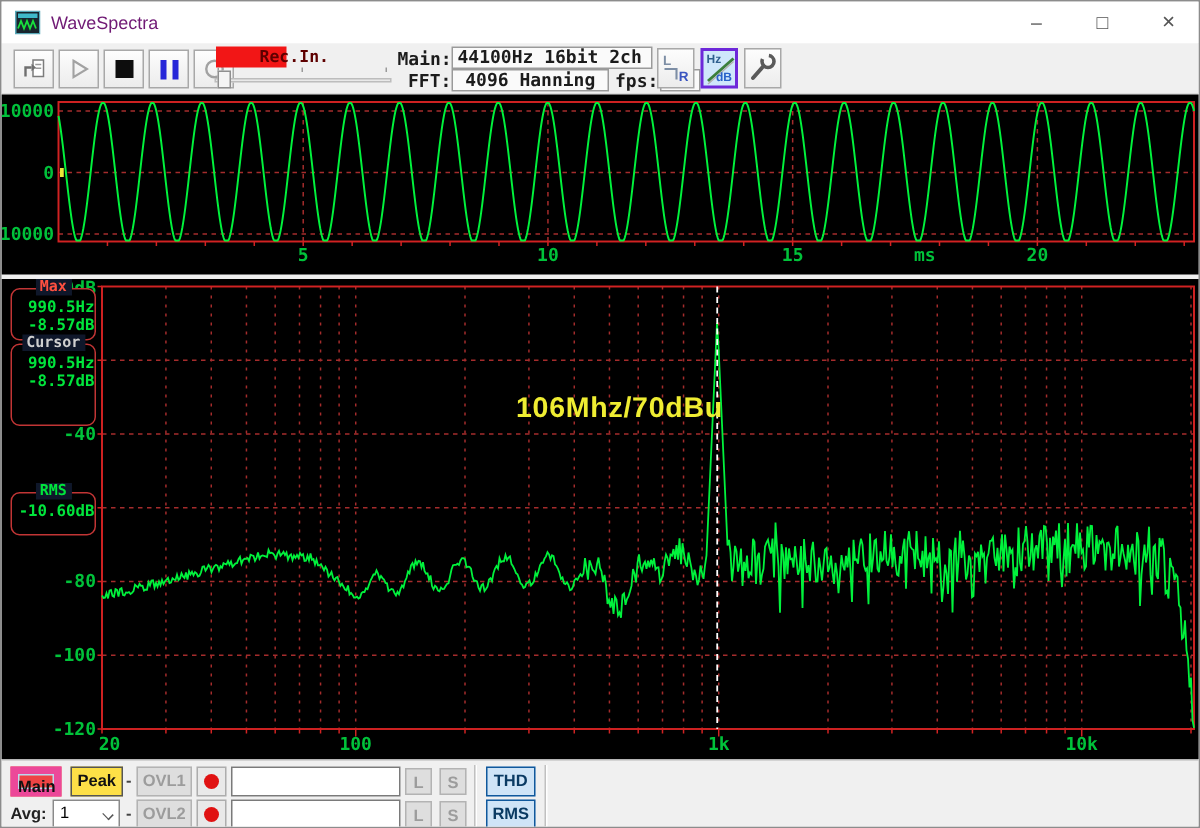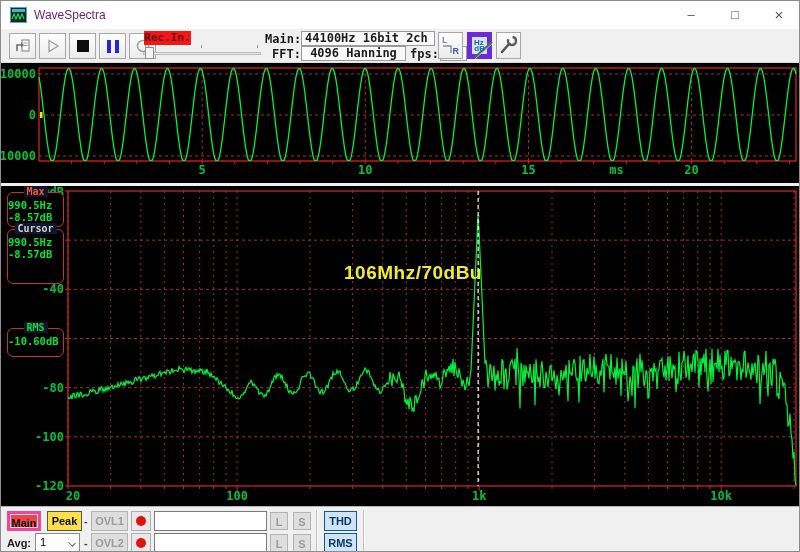--- a/index.html
+++ b/index.html
@@ -16,54 +16,54 @@
   .wintitle { position:absolute; left:33px; top:7px; font-size:12px; color:#701a75; }
   .winbtn { position:absolute; top:0; width:44px; height:28px; text-align:center; line-height:28px;
             font-size:13px; color:#555; cursor:default; }
   .winbtn.min { right:88px; } .winbtn.max { right:44px; } .winbtn.close { right:0; font-size:15px; }
   
   .toolbar { position:absolute; left:0; top:28px; width:800px; height:34px; background:#f0f0f0;
              border-bottom:1px solid #dcdcdc; }
   .tbtn { position:absolute; top:4px; width:27px; height:26px; background:linear-gradient(#fdfdfd,#ececec);
           border:1px solid #a8a8a8; display:flex; align-items:center; justify-content:center; }
   .recin { position:absolute; left:143px; top:2px; width:47px; height:14px; text-align:center;
-           font:bold 11px "DejaVu Sans Mono",monospace; line-height:14px; }
+           font:bold 11px "DejaVu Sans Mono",monospace; line-height:14px;padding-left:29px; }
   .slider { position:absolute; left:142px; top:18px; width:118px; height:12px; }
   .slider .track { position:absolute; left:0; top:5px; width:118px; height:3px; background:#e9e9e9;
                    border:1px solid #bdbdbd; }
   .slider .thumb { position:absolute; left:2px; top:0; width:9px; height:12px; background:#f4f4f4;
                    border:1px solid #8f8f8f; }
   .slider .tick { position:absolute; top:-2px; width:1px; height:3px; background:#9a9a9a; }
   .tlabel { position:absolute; font:bold 12px "DejaVu Sans Mono",monospace; color:#1c1c1c; }
   .tfield { position:absolute; height:15px; background:#fafafa; border:1px solid #9a9a9a;
             font:bold 12px "DejaVu Sans Mono",monospace; color:#1c1c1c; line-height:13px; padding:0 3px; }
   .icbtn { position:absolute; top:3px; width:25px; height:27px; background:linear-gradient(#fdfdfd,#ececec);
            border:1px solid #a8a8a8; }
-  .icbtn.active { background:#cfe7fb; border:5px solid #6d28d9; }
+  .icbtn.active { background:#cfe7fb; border:2px solid #6d28d9; }
   .lr-l { position:absolute; left:3px; top:2px; font:bold 9px "Liberation Sans",sans-serif; color:#7d8ea5; }
   .lr-r { position:absolute; right:3px; bottom:2px; font:bold 9px "Liberation Sans",sans-serif; color:#3a55c0; }
   .hz-t { position:absolute; left:2px; top:1px; font:bold 8px "Liberation Sans",sans-serif; color:#2e5f8f; }
   .db-b { position:absolute; right:2px; bottom:1px; font:bold 8px "Liberation Sans",sans-serif; color:#2a62c9; }
   
   .wavepanel { position:absolute; left:0; top:62px; width:800px; height:120px; background:#000; }
   .specpanel { position:absolute; left:0; top:185px; width:800px; height:320px; background:#000; }
   .annotation { position:absolute; left:343px; top:76px; font:bold 19px "Liberation Sans",sans-serif;
                 letter-spacing:0.5px; z-index:5; }
   
   .readout { position:absolute; left:6px; width:57px; border:1px solid #c23535; border-radius:6px;
              background:#000; padding-top:6px; z-index:4; }
   .ro-label { position:absolute; top:-7px; left:50%; transform:translateX(-50%); background:#0f172a;
               padding:0 3px; font:bold 10px "DejaVu Sans Mono",monospace; white-space:nowrap; }
-  .ro-val { font:bold 10.5px "DejaVu Sans Mono",monospace; text-align:left; line-height:12px; }
+  .ro-val { font:bold 10.5px "DejaVu Sans Mono",monospace; text-align:right; line-height:12px; }
   
   .bottombar { position:absolute; left:0; top:505px; width:800px; height:47px; background:#f0f0f0;
                border-top:1px solid #b5b5b5; }
   .bbtn { position:absolute; height:20px; font:bold 11px "Liberation Sans",sans-serif;
           text-align:center; background:#fde047; border:1px solid #555; color:#111; line-height:18px; }
-  .bbtn.focus { background:#ef4444; border:3px solid #ec4899; box-shadow:0 0 0 1px #bcd8ee inset; }
+  .bbtn.focus { background:#ef4444; border:5px solid #ec4899; box-shadow:0 0 0 1px #bcd8ee inset; }
   .bbtn.blue  { background:#cfe4f7; border:1px solid #10589c; color:#0a3a63; }
   .bbtn.gray  { background:#dedede; border:1px solid #b3b3b3; color:#9c9c9c; }
   .dotbtn { position:absolute; width:20px; height:20px; background:#e9e9e9; border:1px solid #adadad; }
   .dotbtn .dot { position:absolute; left:4px; top:4px; width:10px; height:10px; border-radius:50%;
                  background:#e01212; }
   .ffield { position:absolute; width:113px; height:20px; background:#fff; border:1px solid #7a7a7a;
             font:11px "Liberation Sans",sans-serif; padding:0 3px; }
   .blabel { position:absolute; font:bold 11px "Liberation Sans",sans-serif; color:#222; }
   .dash { position:absolute; font:bold 11px "Liberation Sans",sans-serif; color:#444; }
   .vsep { position:absolute; top:3px; width:1px; height:41px; background:#c0c0c0;

